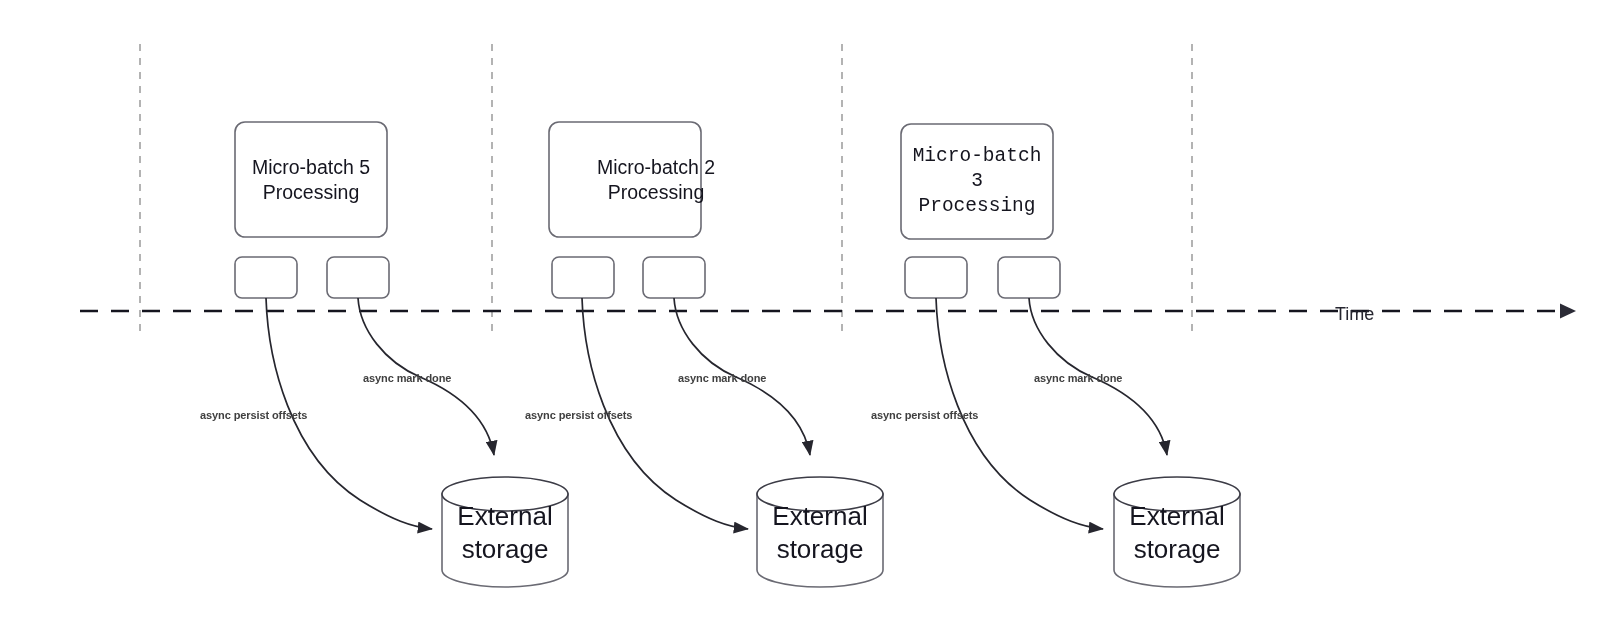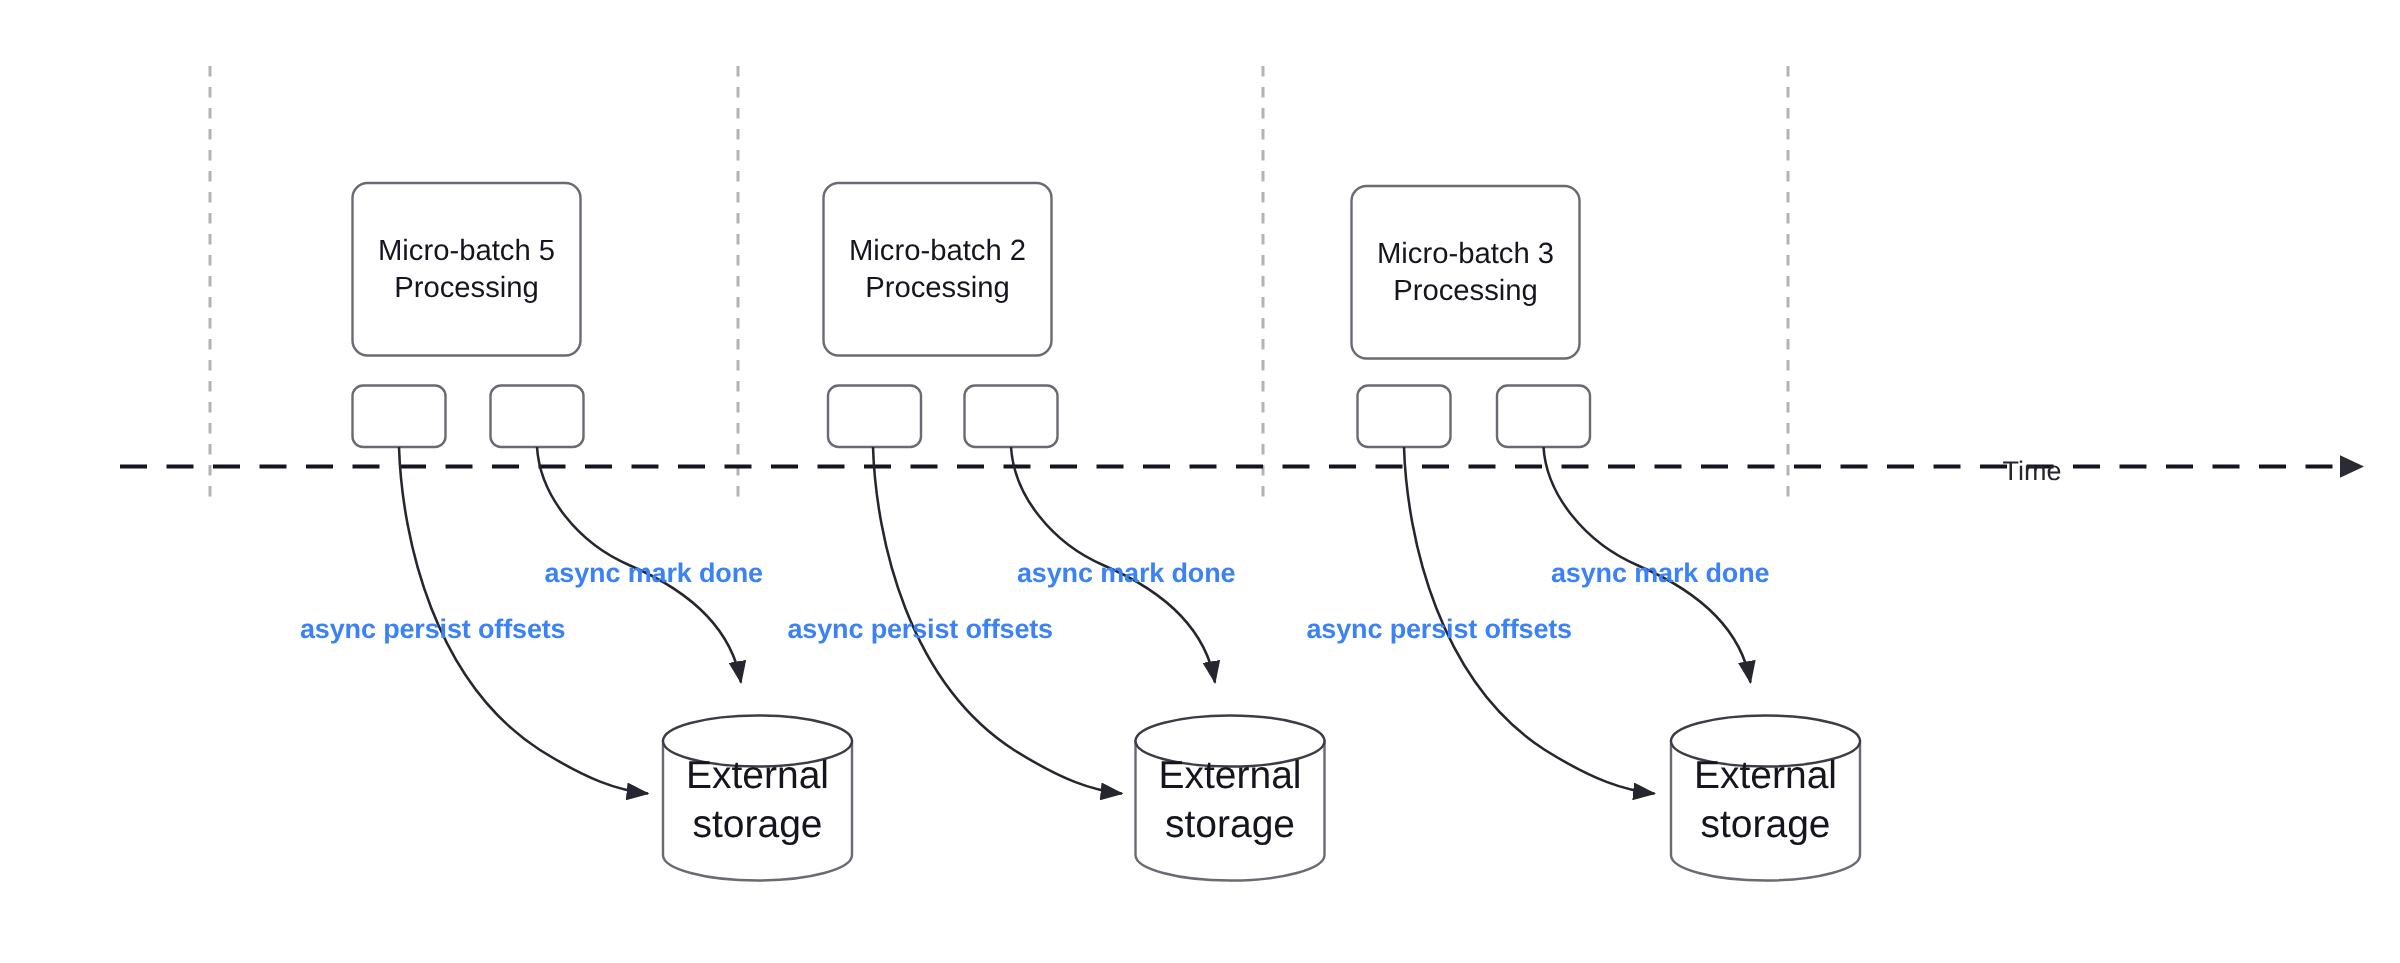--- a/index.html
+++ b/index.html
@@ -38,23 +38,23 @@
     line-height: 1.28;
   }
   .batch-label {
     font-size: 19.5px;
   }
   .storage-label {
     font-size: 26px;
   }
   .edge-label {
     position: absolute;
-    font-size: 18px;
+    font-size: 11px;
     font-weight: bold;
-    color: #3b82f6;
+    color: #404040;
     white-space: nowrap;
     letter-spacing: -0.1px;
   }
   .time-label {
     position: absolute;
     font-size: 18px;
     color: #25252f;
     white-space: nowrap;
   }
 </style>
@@ -129,32 +129,32 @@
     <span>Micro-batch 5</span>
     <span>Processing</span>
   </div>
   <div class="node-label storage-label" style="left:442px; top:490px; width:126px; height:86px;">
     <span>External</span>
     <span>storage</span>
   </div>
   <div class="edge-label" style="left:363px; top:372px;">async mark done</div>
   <div class="edge-label" style="left:200px; top:409px;">async persist offsets</div>
 
-  <div class="node-label batch-label" style="left:549px; top:122px; width:152px; height:115px;">
+  <div class="node-label batch-label" style="left:580px; top:122px; width:152px; height:115px;">
     <span>Micro-batch 2</span>
     <span>Processing</span>
   </div>
   <div class="node-label storage-label" style="left:757px; top:490px; width:126px; height:86px;">
     <span>External</span>
     <span>storage</span>
   </div>
   <div class="edge-label" style="left:678px; top:372px;">async mark done</div>
   <div class="edge-label" style="left:525px; top:409px;">async persist offsets</div>
 
-  <div class="node-label batch-label" style="left:901px; top:124px; width:152px; height:115px;">
+  <div class="node-label batch-label" style="left:901px; top:124px; width:152px; height:115px;font-family:Liberation Mono, monospace;">
     <span>Micro-batch 3</span>
     <span>Processing</span>
   </div>
   <div class="node-label storage-label" style="left:1114px; top:490px; width:126px; height:86px;">
     <span>External</span>
     <span>storage</span>
   </div>
   <div class="edge-label" style="left:1034px; top:372px;">async mark done</div>
   <div class="edge-label" style="left:871px; top:409px;">async persist offsets</div>
 

